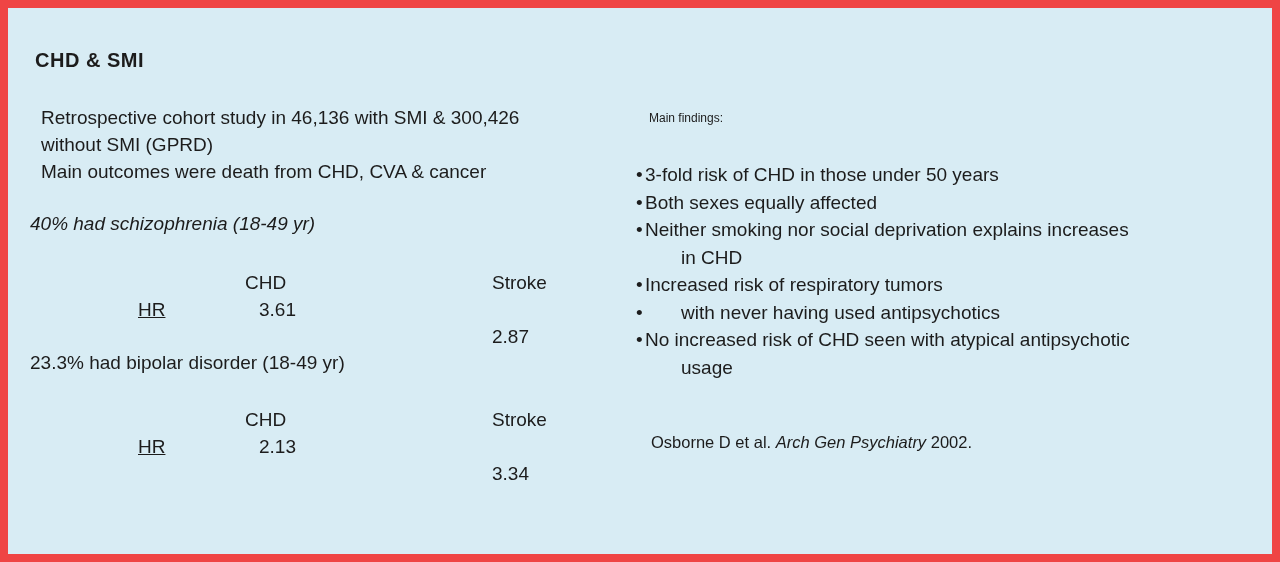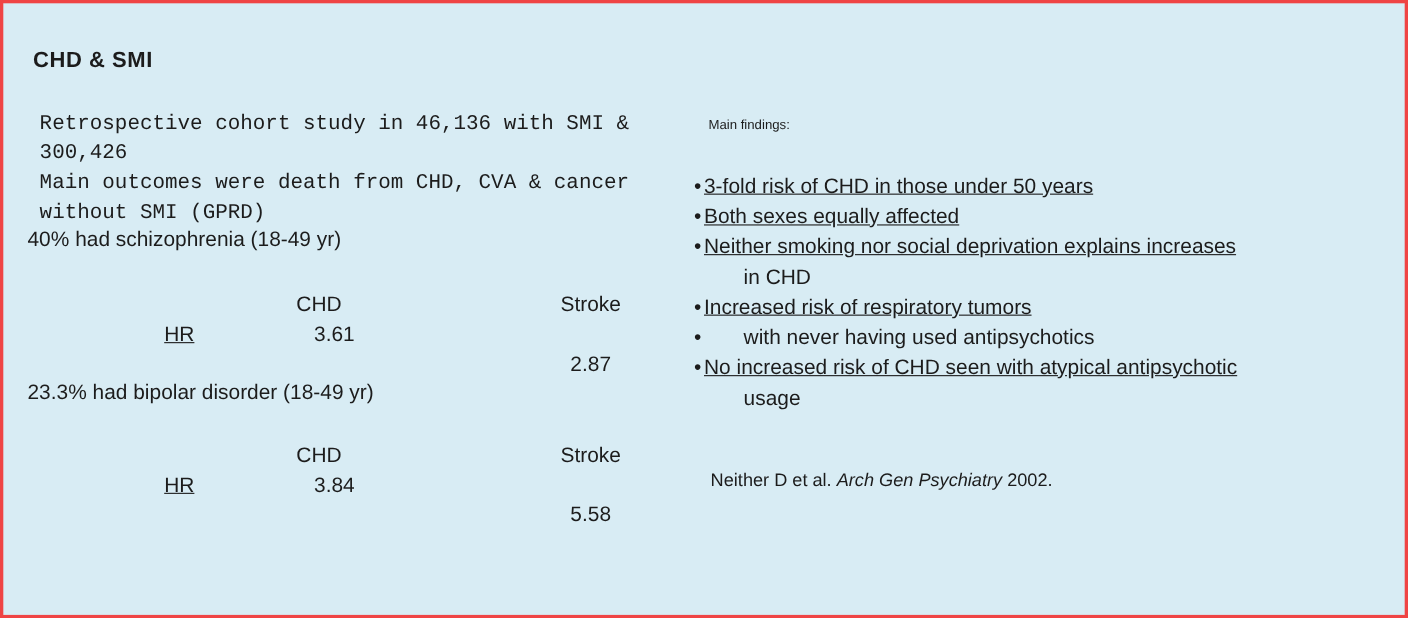--- a/index.html
+++ b/index.html
@@ -7,64 +7,63 @@
   body {
     font-family: "Liberation Sans", sans-serif;
     color: #1c1c1c;
     background: #ffffff;
   }
   .slide {
     position: relative;
     width: 1280px;
     height: 562px;
     background: #d8ecf4;
-    border: 3px solid #ef4444;
+    border: 8px solid #ef4444;
     overflow: hidden;
   }
   .slide-title {
     position: absolute;
     left: 27px;
     top: 38px;
     font-size: 20px;
     line-height: 28px;
     font-weight: bold;
     letter-spacing: 0.5px;
   }
   
   .study {
     position: absolute;
     left: 33px;
     top: 96px;
     width: 600px;
     font-size: 19px;
-    font-family: Liberation Mono, monospace;
   }
   .study .line { display: block; line-height: 27px; }
   .cohort-label {
     position: absolute;
     left: 22px;
     font-size: 19px;
     line-height: 27px;
     white-space: nowrap;
   }
-  .cohort-label.schizo { top: 202px; }
+  .cohort-label.schizo { top: 202px; font-style: italic; }
   .cohort-label.bipolar { top: 341px; }
   .hr-table {
     position: absolute;
     left: 0;
     width: 620px;
     height: 56px;
     font-size: 19px;
   }
   .hr-table.t1 { top: 261px; }
   .hr-table.t2 { top: 398px; }
   .hr-table .cell {
     position: absolute;
     line-height: 27px;
-    text-align: center;
+    text-align: left;
   }
   .c-chd-h  { left: 237px; top: 0;    width: 100px; }
   .c-str-h  { left: 484px; top: 0;    width: 100px; }
   .c-rowlbl { left: 130px; top: 27px; width: 60px; text-decoration: underline;  }
   .c-chd-v  { left: 251px; top: 27px; width: 100px; }
   .c-str-v  { left: 484px; top: 27px; width: 100px; margin-top: 27px; }
   
   .findings-heading {
     position: absolute;
     left: 641px;
@@ -85,63 +84,63 @@
     position: relative;
     padding-left: 45px;
     line-height: 27.5px;
   }
   .findings .marker {
     position: absolute;
     left: 0;
     top: 0;
     width: 14px;
   }
-  .findings .first { display: block; margin-left: -36px; text-decoration: underline; }
+  .findings .first { display: block; margin-left: -36px; }
   .findings .cont  { display: block; }
   .citation {
     position: absolute;
     left: 643px;
     top: 422px;
     font-size: 16.5px;
     line-height: 24px;
     white-space: nowrap;
   }
   .citation .journal { font-style: italic; text-align: right; }
 </style>
 </head>
 <body>
 
 <div class="slide">
 
   <h1 class="slide-title">CHD &amp; SMI</h1>
 
   <div class="study">
     <span class="line">Retrospective cohort study in 46,136 with SMI &amp; 300,426</span>
+    <span class="line">without SMI (GPRD)</span>
     <span class="line">Main outcomes were death from CHD, CVA &amp; cancer</span>
-    <span class="line">without SMI (GPRD)</span>
   </div>
 
   <div class="cohort-label schizo">40% had schizophrenia (18-49 yr)</div>
 
   <div class="hr-table t1">
     <span class="cell c-chd-h">CHD</span>
     <span class="cell c-str-h">Stroke</span>
     <span class="cell c-rowlbl">HR</span>
     <span class="cell c-chd-v">3.61</span>
     <span class="cell c-str-v">2.87</span>
   </div>
 
   <div class="cohort-label bipolar">23.3% had bipolar disorder (18-49 yr)</div>
 
   <div class="hr-table t2">
     <span class="cell c-chd-h">CHD</span>
     <span class="cell c-str-h">Stroke</span>
     <span class="cell c-rowlbl">HR</span>
-    <span class="cell c-chd-v">3.84</span>
-    <span class="cell c-str-v">5.58</span>
+    <span class="cell c-chd-v">2.13</span>
+    <span class="cell c-str-v">3.34</span>
   </div>
 
   <div class="findings-heading">Main findings:</div>
 
   <ul class="findings">
     <li>
       <span class="marker">•</span>
       <span class="first">3-fold risk of CHD in those under 50 years</span>
     </li>
     <li>
@@ -162,16 +161,16 @@
       <span class="cont">with never having used antipsychotics</span>
     </li>
     <li>
       <span class="marker">•</span>
       <span class="first">No increased risk of CHD seen with atypical antipsychotic</span>
       <span class="cont">usage</span>
     </li>
   </ul>
 
   <div class="citation">
-    <span>Neither D et al. </span><span class="journal">Arch Gen Psychiatry</span><span> 2002.</span>
+    <span>Osborne D et al. </span><span class="journal">Arch Gen Psychiatry</span><span> 2002.</span>
   </div>
 
 </div>
 
 </body></html>

